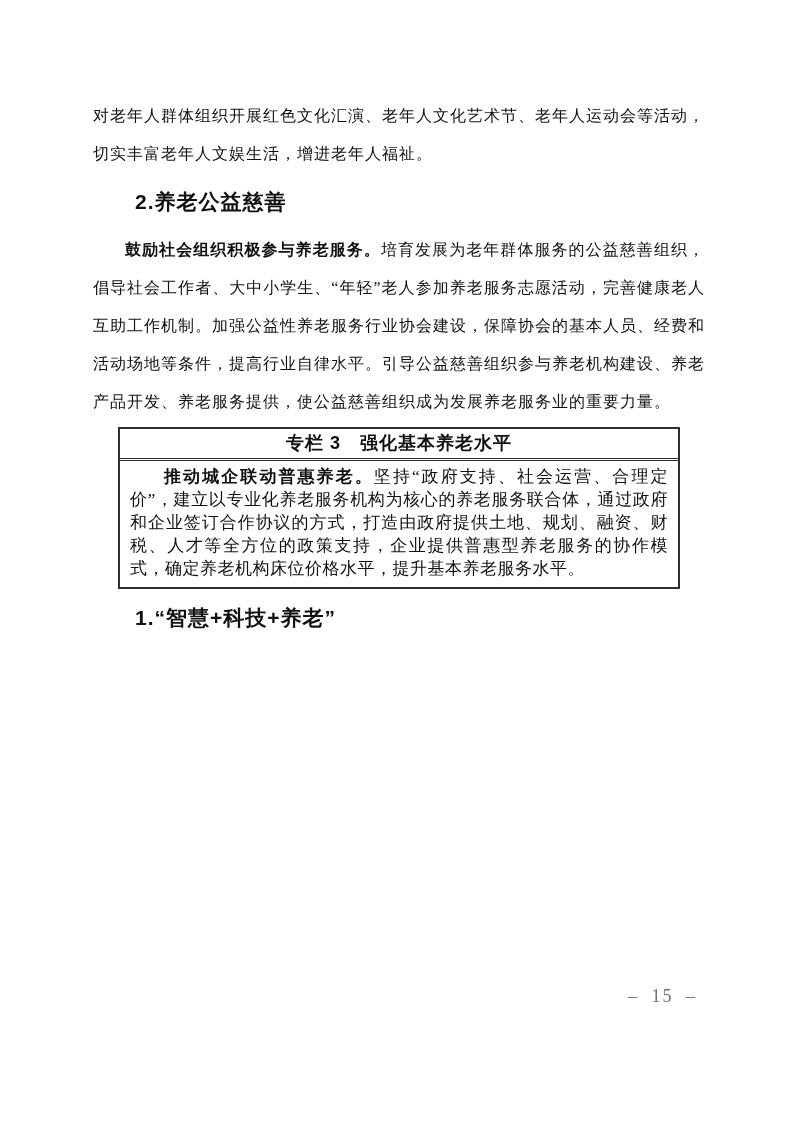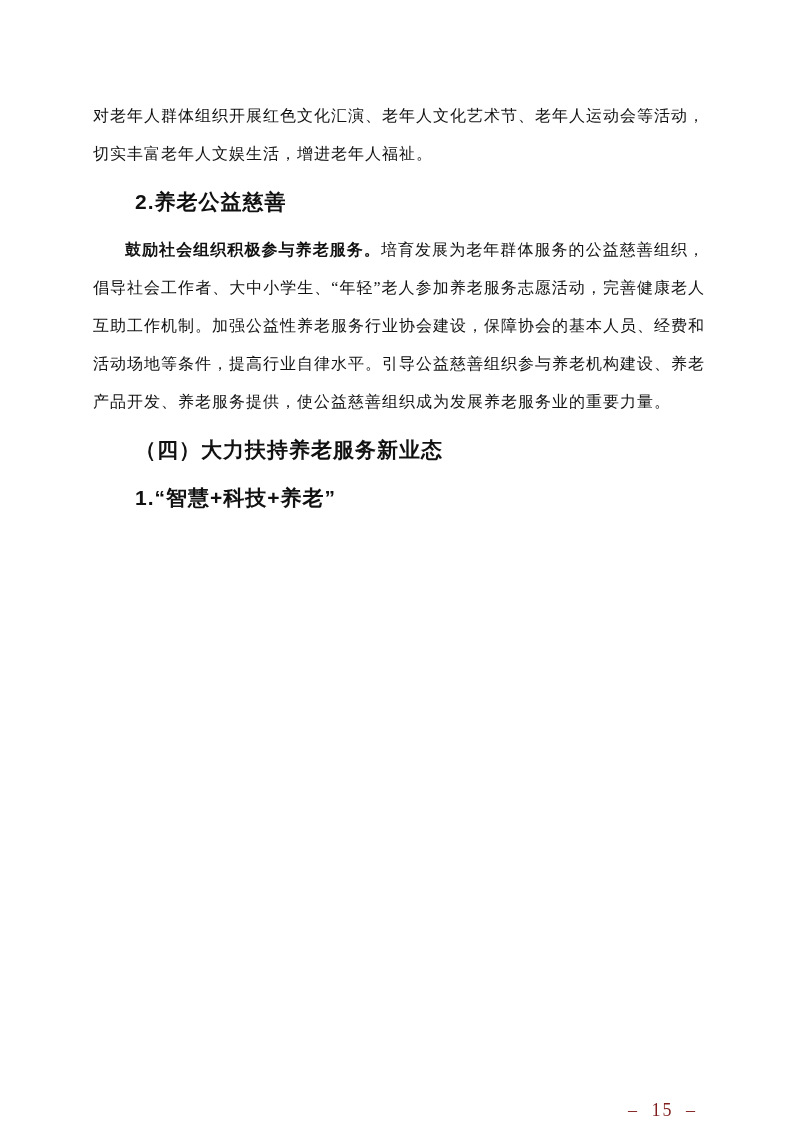--- a/index.html
+++ b/index.html
@@ -66,41 +66,44 @@
     padding: 4px 10px 7px 10px;
     font-size: 17px;
     line-height: 23px;
     letter-spacing: 0.5px;
     text-align: justify;
     text-indent: 2em;
   }
   .page-number {
     position: absolute;
     right: 96px;
-    top: 1100px;
+    top: 986px;
     font-size: 18px;
     letter-spacing: 2px;
     word-spacing: 6px;
-    color: #7f1d1d;
+    color: #737373;
   }
 </style>
 </head>
 <body>
 
 <div class="page">
   <div class="content-column">
 
     <p class="para">对老年人群体组织开展红色文化汇演、老年人文化艺术节、老年人运动会等活动，切实丰富老年人文娱生活，增进老年人福祉。</p>
 
     <h3 class="heading">2.养老公益慈善</h3>
 
     <p class="para indent"><span class="bold-lead">鼓励社会组织积极参与养老服务。</span><span>培育发展为老年群体服务的公益慈善组织，倡导社会工作者、大中小学生、“年轻”老人参加养老服务志愿活动，完善健康老人互助工作机制。加强公益性养老服务行业协会建设，保障协会的基本人员、经费和活动场地等条件，提高行业自律水平。引导公益慈善组织参与养老机构建设、养老产品开发、养老服务提供，使公益慈善组织成为发展养老服务业的重要力量。</span></p>
 
+    <section class="callout-box">
+      <div class="box-title">专栏 3　强化基本养老水平</div>
+      <p class="box-body"><span class="bold-lead">推动城企联动普惠养老。</span><span>坚持“政府支持、社会运营、合理定价”，建立以专业化养老服务机构为核心的养老服务联合体，通过政府和企业签订合作协议的方式，打造由政府提供土地、规划、融资、财税、人才等全方位的政策支持，企业提供普惠型养老服务的协作模式，确定养老机构床位价格水平，提升基本养老服务水平。</span></p>
+    </section>
 
-    <h3 class="heading">（四）大力扶持养老服务新业态</h3>
 
 
     <h3 class="heading">1.“智慧+科技+养老”</h3>
 
 
   </div>
 
   <div class="page-number">– 15 –</div>
 </div>
 

